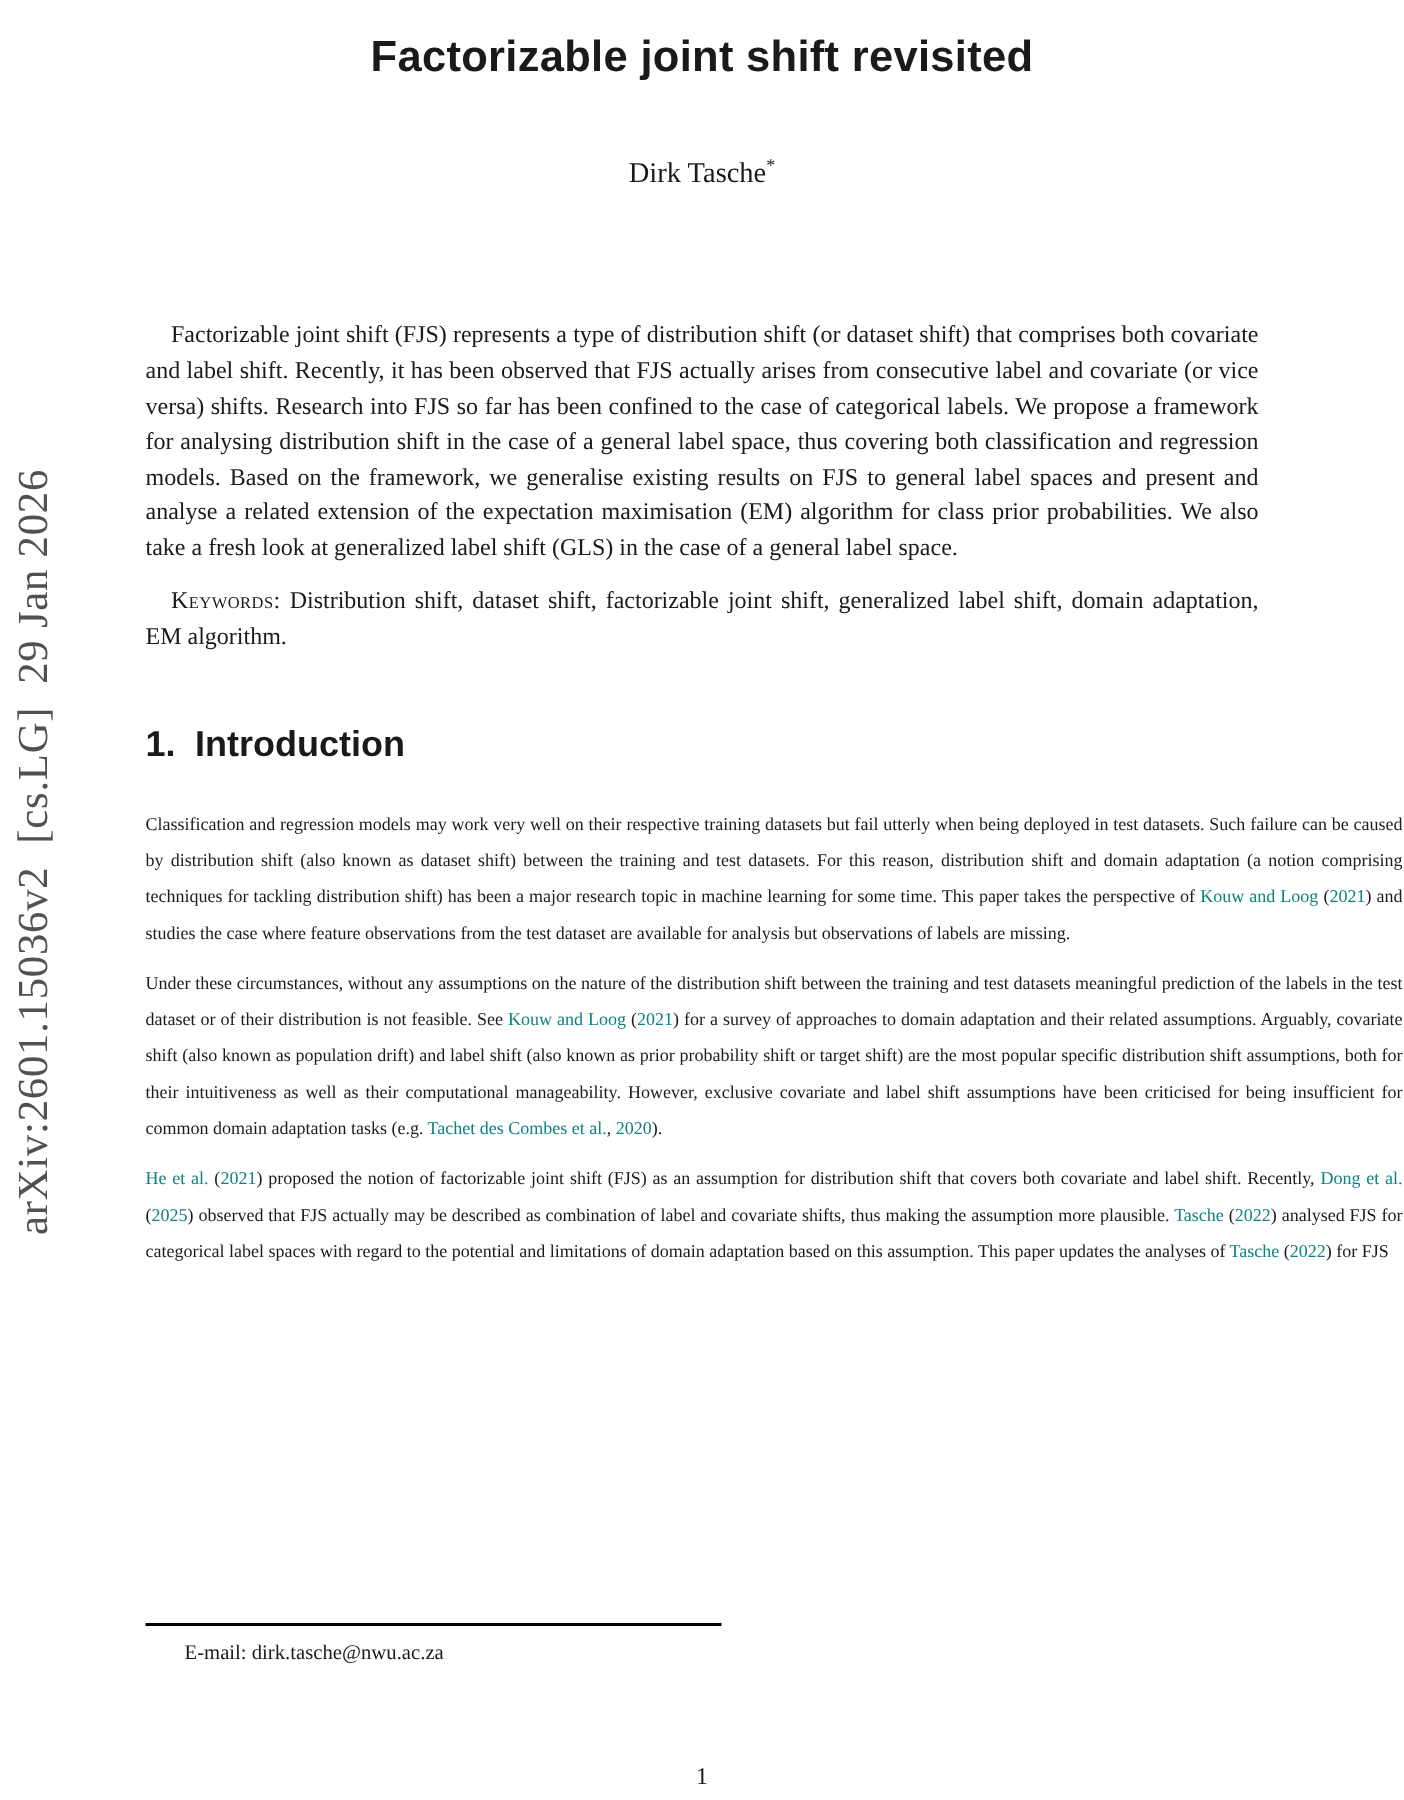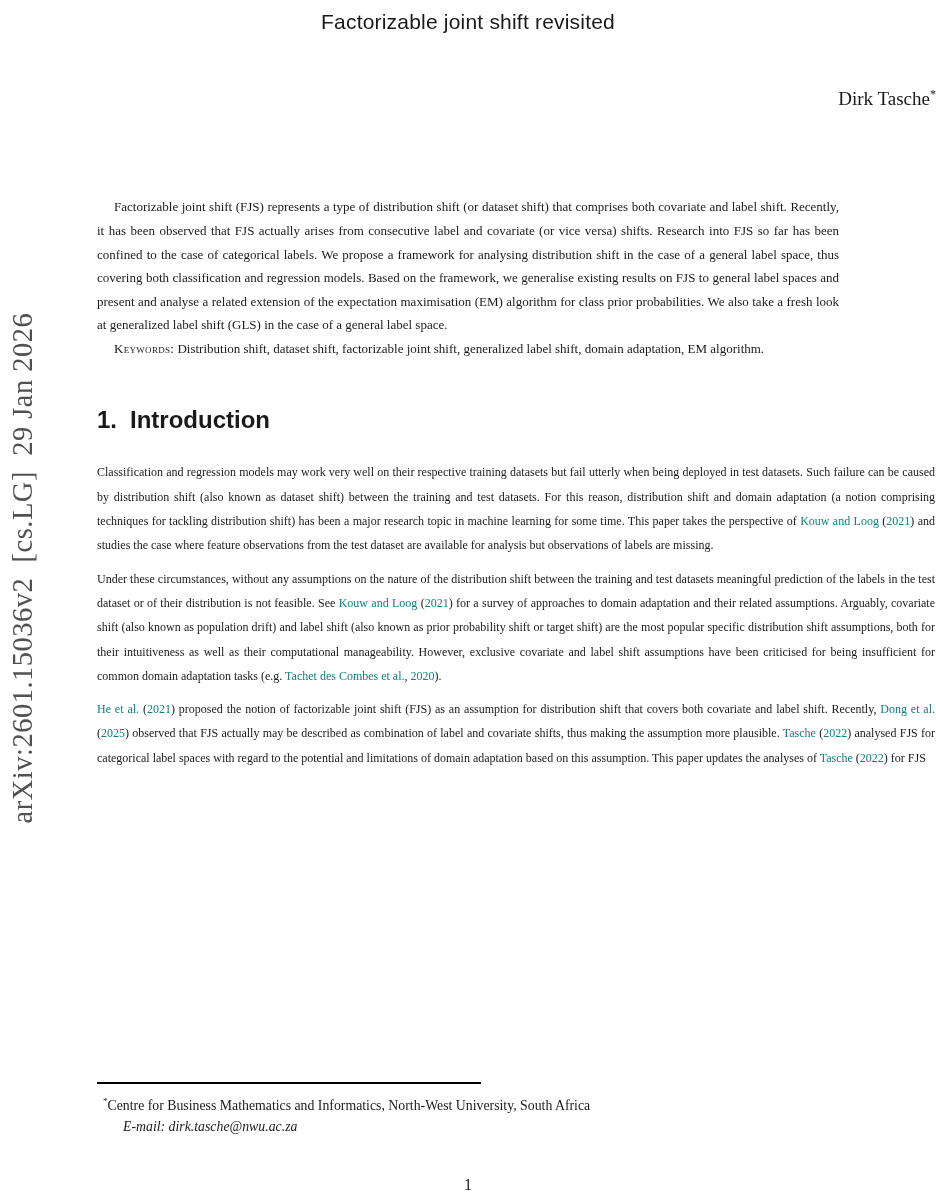--- a/index.html
+++ b/index.html
@@ -11,46 +11,46 @@
   }
   .page {
     position: relative;
     width: 936px; height: 1200px;
     background: #ffffff;
     overflow: hidden;
   }
 
   
   .title {
-    margin-top: 2px;
+    margin-top: 18px;
     text-align: center;
     font-family: "Liberation Sans", sans-serif;
-    font-weight: 400;
-    font-size: 21px;
+    font-weight: 700;
+    font-size: 29px;
     line-height: 40px;
     letter-spacing: 0.2px;
   }
   .author {
     margin-top: 40px;
-    text-align: right;
+    text-align: center;
     font-size: 19px;
     line-height: 24px;
   }
   .author sup { font-size: 12px; vertical-align: super; }
 
   
   .abstract {
     width: 742px;
     margin: 84px auto 0 auto;
-    font-size: 13px;
+    font-size: 16px;
     line-height: 23.6px;
     text-align: justify;
   }
   .abstract-text { text-indent: 17px; }
-  .keywords { text-indent: 17px; margin-top: 0; }
+  .keywords { text-indent: 17px; margin-top: 12px; }
   .kw-label { font-variant: small-caps; letter-spacing: 0.3px; }
 
   
   .section-heading {
     margin: 46px 0 26px 97px;
     font-family: "Liberation Sans", sans-serif;
     font-weight: 700;
     font-size: 24px;
     line-height: 28px;
   }
@@ -80,21 +80,21 @@
     font-size: 13.8px;
     line-height: 21px;
   }
   .footnote-rule {
     width: 384px; height: 2px;
     background: #000000;
     margin-bottom: 7px;
   }
   .footnote-line1 { text-indent: 6px; }
   .footnote-line1 sup { font-size: 9px; vertical-align: super; }
-  .footnote-line2 { padding-left: 26px; font-style: italic; }
+  .footnote-line2 { padding-left: 26px; }
 
   
   .page-number {
     position: absolute;
     left: 0; top: 1176px;
     width: 100%;
     text-align: center;
     font-size: 16px;
   }
 
@@ -139,21 +139,18 @@
   </h2>
 
   <p class="body-par"><span>Classification and regression models may work very well on their respective training datasets but fail utterly when being deployed in test datasets. Such failure can be caused by distribution shift (also known as dataset shift) between the training and test datasets. For this reason, distribution shift and domain adaptation (a notion comprising techniques for tackling distribution shift) has been a major research topic in machine learning for some time. This paper takes the perspective of </span><a class="cite" href="#">Kouw and Loog</a><span> (</span><a class="cite" href="#">2021</a><span>) and studies the case where feature observations from the test dataset are available for analysis but observations of labels are missing.</span></p>
 
   <p class="body-par"><span>Under these circumstances, without any assumptions on the nature of the distribution shift between the training and test datasets meaningful prediction of the labels in the test dataset or of their distribution is not feasible. See </span><a class="cite" href="#">Kouw and Loog</a><span> (</span><a class="cite" href="#">2021</a><span>) for a survey of approaches to domain adaptation and their related assumptions. Arguably, covariate shift (also known as population drift) and label shift (also known as prior probability shift or target shift) are the most popular specific distribution shift assumptions, both for their intuitiveness as well as their computational manageability. However, exclusive covariate and label shift assumptions have been criticised for being insufficient for common domain adaptation tasks (e.g. </span><a class="cite" href="#">Tachet des Combes et al.</a><span>, </span><a class="cite" href="#">2020</a><span>).</span></p>
 
   <p class="body-par"><a class="cite" href="#">He et al.</a><span> (</span><a class="cite" href="#">2021</a><span>) proposed the notion of factorizable joint shift (FJS) as an assumption for distribution shift that covers both covariate and label shift. Recently, </span><a class="cite" href="#">Dong et al.</a><span> (</span><a class="cite" href="#">2025</a><span>) observed that FJS actually may be described as combination of label and covariate shifts, thus making the assumption more plausible. </span><a class="cite" href="#">Tasche</a><span> (</span><a class="cite" href="#">2022</a><span>) analysed FJS for categorical label spaces with regard to the potential and limitations of domain adaptation based on this assumption. This paper updates the analyses of </span><a class="cite" href="#">Tasche</a><span> (</span><a class="cite" href="#">2022</a><span>) for FJS</span></p>
 
   <div class="footnote">
     <div class="footnote-rule"></div>
-    <div class="footnote-line1">
-      <sup>*</sup><span>Centre for Business Mathematics and Informatics, North-West University, South Africa</span>
-    </div>
     <div class="footnote-line2">E-mail: dirk.tasche@nwu.ac.za</div>
   </div>
 
   <div class="page-number">1</div>
 
 </div>
 
 </body></html>

